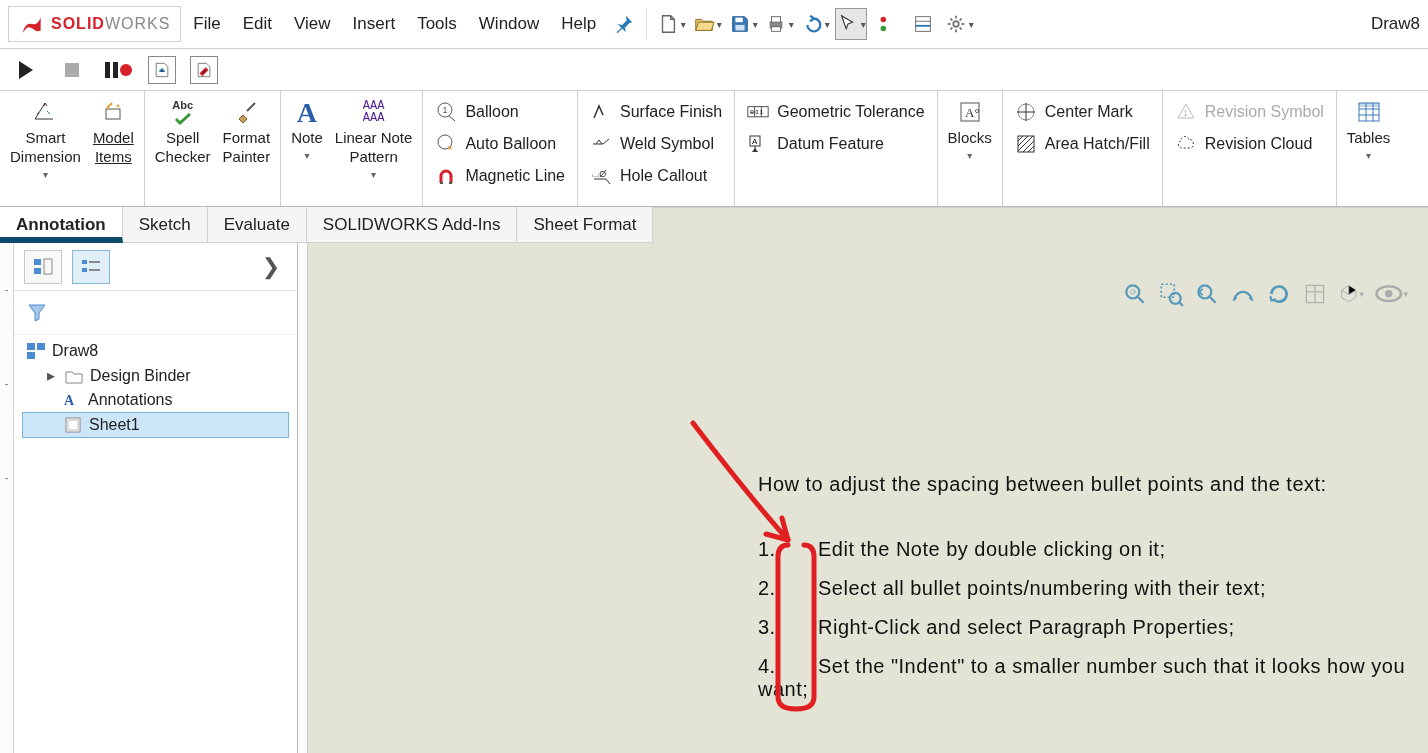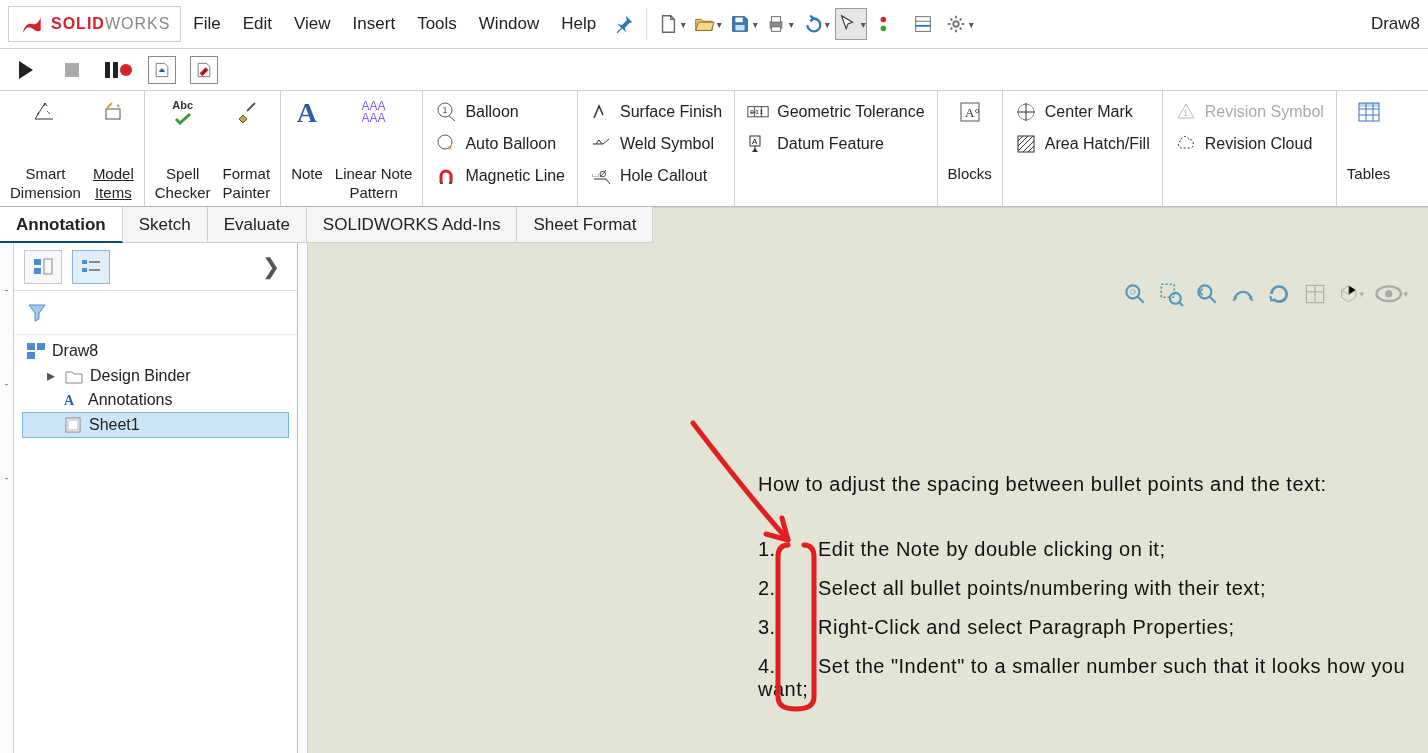--- a/index.html
+++ b/index.html
@@ -26,33 +26,33 @@
   .stop-icon { width:14px;height:14px;background:#aaa;display:inline-block;}
   .rec-icon { display:inline-flex; align-items:center; gap:2px;}
   .rec-pause { display:inline-flex; gap:3px;}
   .rec-pause i { width:5px;height:16px;background:#222;display:inline-block;}
   .rec-dot { width:12px;height:12px;border-radius:50%;background:#d6202a;display:inline-block;}
   .square-icon { width:28px; height:28px; border:1px solid #888; display:inline-flex; align-items:center; justify-content:center;}
 
   
   .ribbon { display:flex; border-bottom:1px solid #b8b8b8; height:116px; background:#fff;}
   .ribbon-group { border-right:1px solid #d0d0d0; display:flex; align-items:flex-start; padding:6px 4px 0 4px;}
-  .rg-item { display:flex; flex-direction:column; align-items:center; padding:0 6px; cursor:pointer; font-size:15px; text-align:center; line-height:1.25;gap:36px;}
+  .rg-item { display:flex; flex-direction:column; align-items:center; padding:0 6px; cursor:pointer; font-size:15px; text-align:center; line-height:1.25;}
   .rg-item .small-arrow { font-size:10px; color:#666; margin-top:2px;}
   .rg-icon { height:30px; display:flex;align-items:center;justify-content:center; margin-bottom:2px;}
   .rg-row-item { display:flex; align-items:center; gap:8px; padding:4px 8px; cursor:pointer; font-size:16px; white-space:nowrap;}
   .rg-row-item.disabled { color:#aaa;}
   .rg-col { display:flex; flex-direction:column; gap:2px;}
   .icon-box { width:22px;height:22px;display:inline-flex;align-items:center;justify-content:center;}
 
   
   .tabs { display:flex; height:36px; }
   .tab { padding:8px 16px; font-size:17px; border:1px solid #d0d0d0; border-top:none; border-left:none; cursor:pointer; background:#f5f5f5;}
   .tab.first { border-left:none;}
-  .tab.active { background:#fff; font-weight:bold; border-bottom:2px solid #0c4a6e;}
+  .tab.active { background:#fff; font-weight:bold; border-bottom:6px solid #0c4a6e;}
   .tab-rest { flex:1; border-top:1px solid #d0d0d0; background:#e3e3d6;}
 
   
   .main { display:flex; height:calc(753px - 43px - 42px - 116px - 36px);}
   .side-strip { width:14px; background:#fcfcfc; border-right:1px solid #d0d0d0; display:flex;flex-direction:column;align-items:center;gap:80px;padding-top:40px; color:#888; font-size:12px;}
   .tree-panel { width:284px; background:#fff; border-right:1px solid #b8b8b8; display:flex; flex-direction:column;}
   .tree-header { height:48px; display:flex; align-items:center; padding:0 10px; gap:10px; border-bottom:1px solid #e0e0e0;}
   .mode-btn { width:38px;height:34px; border:1px solid #c8c8c8; background:#f8f8f8; display:inline-flex;align-items:center;justify-content:center;cursor:pointer;}
   .mode-btn.active { background:#e0eef8; border-color:#8ab5d8;}
   .collapse-arrow { margin-left:auto; width:32px; height:32px; display:flex; align-items:center; justify-content:center; cursor:pointer; color:#555; font-size:22px;}
@@ -250,21 +250,21 @@
   <div class="ribbon-group">
     <div class="rg-item">
       <div class="rg-icon">
           <span style="font-family:'Times New Roman',serif;font-size:28px;font-weight:bold;color:#2a5fa8;">A</span>
         </div>
       <span>Note</span>
       <span class="small-arrow">▾</span>
     </div>
     <div class="rg-item">
       <div class="rg-icon">
-          <span style="font-family:Liberation Sans, sans-serif;font-size:12px;color:#8b5cf6;line-height:1;">AAA<br>AAA</span>
+          <span style="font-family:Liberation Mono, monospace;font-size:12px;color:#4c1d95;line-height:1;">AAA<br>AAA</span>
         </div>
       <span style="white-space:pre-line;">Linear Note
 Pattern</span>
       <span class="small-arrow">▾</span>
     </div>
   </div>
   <div class="ribbon-group">
     <div class="rg-col">
       <div class="rg-row-item">
           <span class="icon-box">

